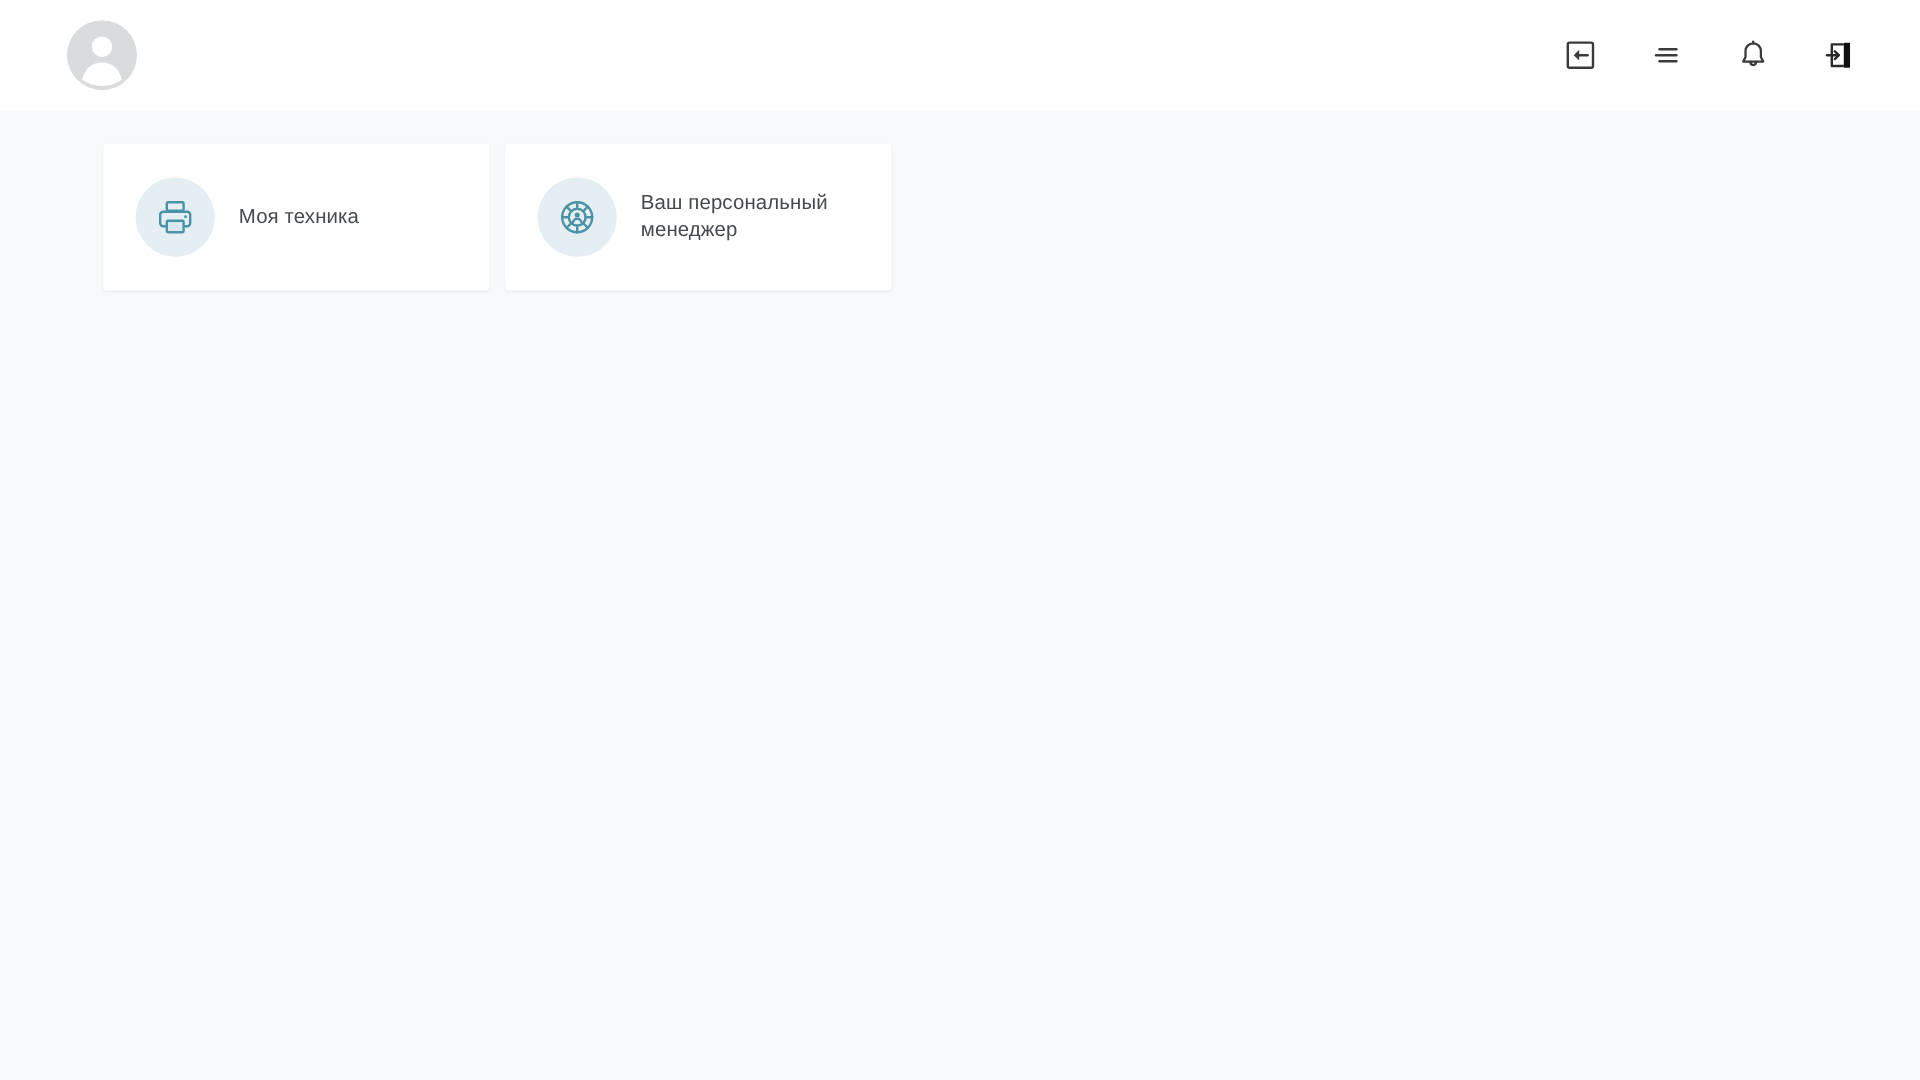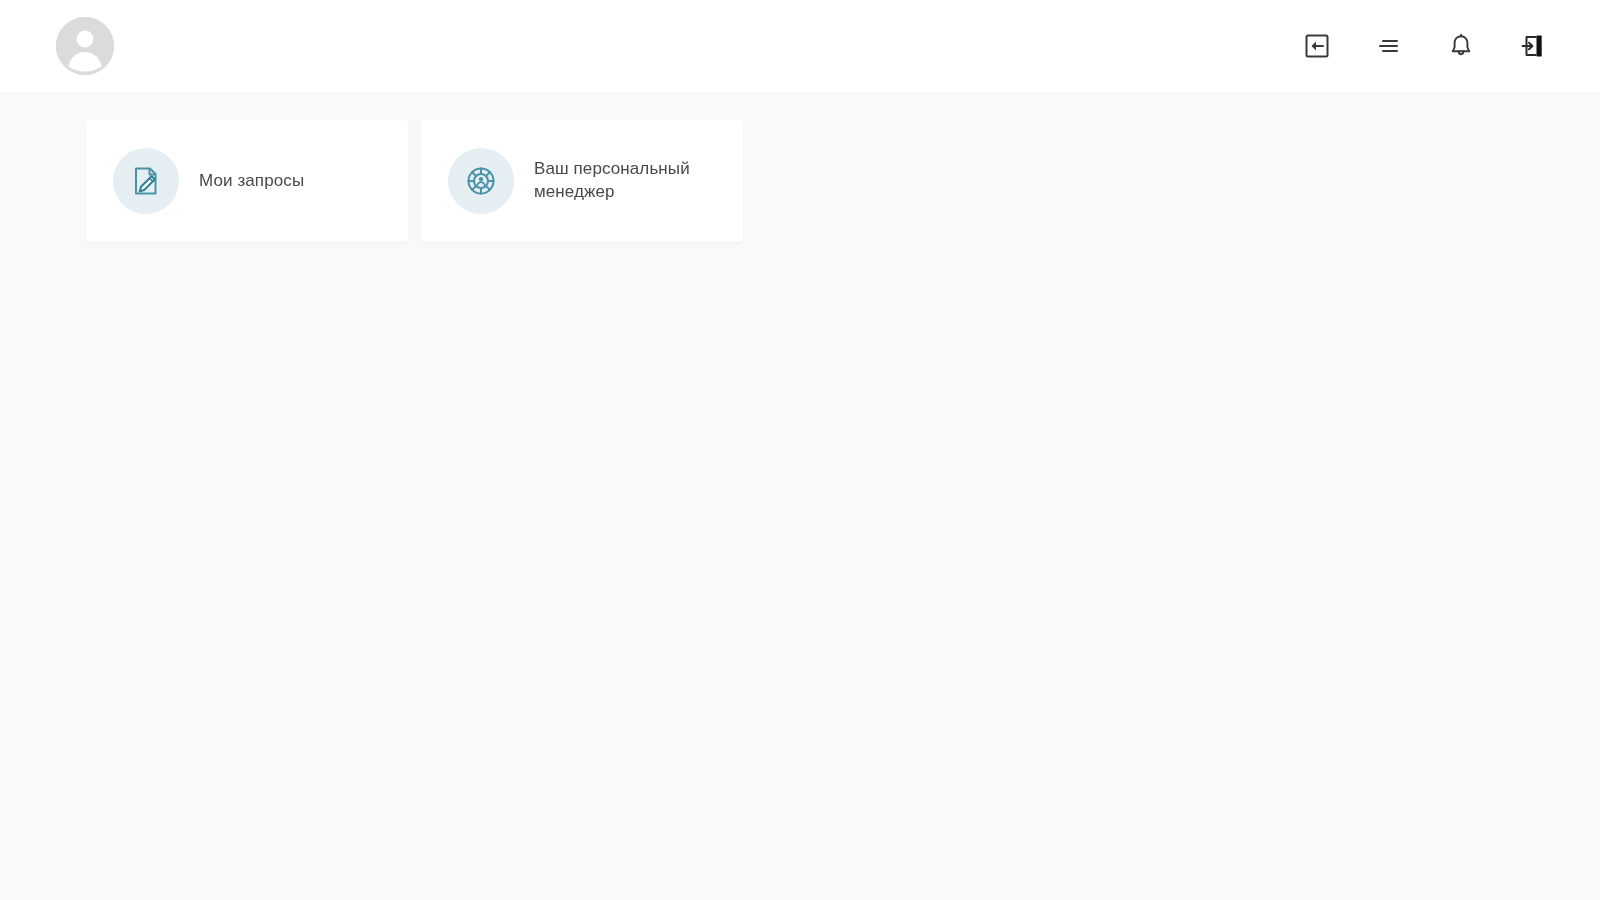--- a/index.html
+++ b/index.html
@@ -151,32 +151,32 @@
         <path d="M9 9.8 L12.4 13 L9 16.2" fill="none" stroke="#2b2b2b" stroke-width="2" stroke-linecap="round" stroke-linejoin="round"></path>
       </svg>
     </button>
 
   </div>
 </div>
 
 <div class="main">
   <div class="card-grid">
 
-
     <div class="card">
       <span class="card-icon-wrap">
         <svg width="34" height="34" viewBox="0 0 34 34">
-          <path d="M7 4.5 H21 L26.5 10 V29.5 H7 Z" fill="none" stroke="#4a93a6" stroke-width="2" stroke-linejoin="round"></path>
-          <path d="M20.5 4.8 V10.4 H26.2" fill="none" stroke="#4a93a6" stroke-width="2" stroke-linejoin="round"></path>
-          <path d="M22.6 12.2 L12 22.8 L10.8 27.2 L15.2 26 L25.8 15.4 Z" fill="#ffffff" stroke="#2f7f95" stroke-width="2" stroke-linejoin="round"></path>
-          <path d="M20.6 14.2 L23.8 17.4" stroke="#2f7f95" stroke-width="1.6"></path>
+          <rect x="10" y="4.5" width="14" height="7" rx="1" fill="none" stroke="#4a93a6" stroke-width="2"></rect>
+          <path d="M7 12.5 H27 A2.5 2.5 0 0 1 29.5 15 V22 A2.5 2.5 0 0 1 27 24.5 H7 A2.5 2.5 0 0 1 4.5 22 V15 A2.5 2.5 0 0 1 7 12.5 Z" fill="none" stroke="#4a93a6" stroke-width="2"></path>
+          <rect x="10" y="20" width="14" height="9.5" rx="1" fill="#d9e9ef" stroke="#4a93a6" stroke-width="2"></rect>
+          <circle cx="25.6" cy="16.6" r="1.2" fill="#4a93a6"></circle>
         </svg>
       </span>
-      <span class="card-label">Мои запросы</span>
+      <span class="card-label">Моя техника</span>
     </div>
+
 
 
 
     <div class="card wrap-label">
       <span class="card-icon-wrap">
         <svg width="34" height="34" viewBox="0 0 34 34">
           <circle cx="17" cy="17" r="12.5" fill="none" stroke="#4a93a6" stroke-width="2"></circle>
           <circle cx="17" cy="17" r="7" fill="none" stroke="#4a93a6" stroke-width="2"></circle>
           <path d="M17 4.5 V10 M17 24 V29.5 M4.5 17 H10 M24 17 H29.5" stroke="#4a93a6" stroke-width="2" stroke-linecap="round"></path>
           <path d="M8.2 8.2 L12.1 12.1 M21.9 21.9 L25.8 25.8 M25.8 8.2 L21.9 12.1 M12.1 21.9 L8.2 25.8" stroke="#4a93a6" stroke-width="2" stroke-linecap="round"></path>

